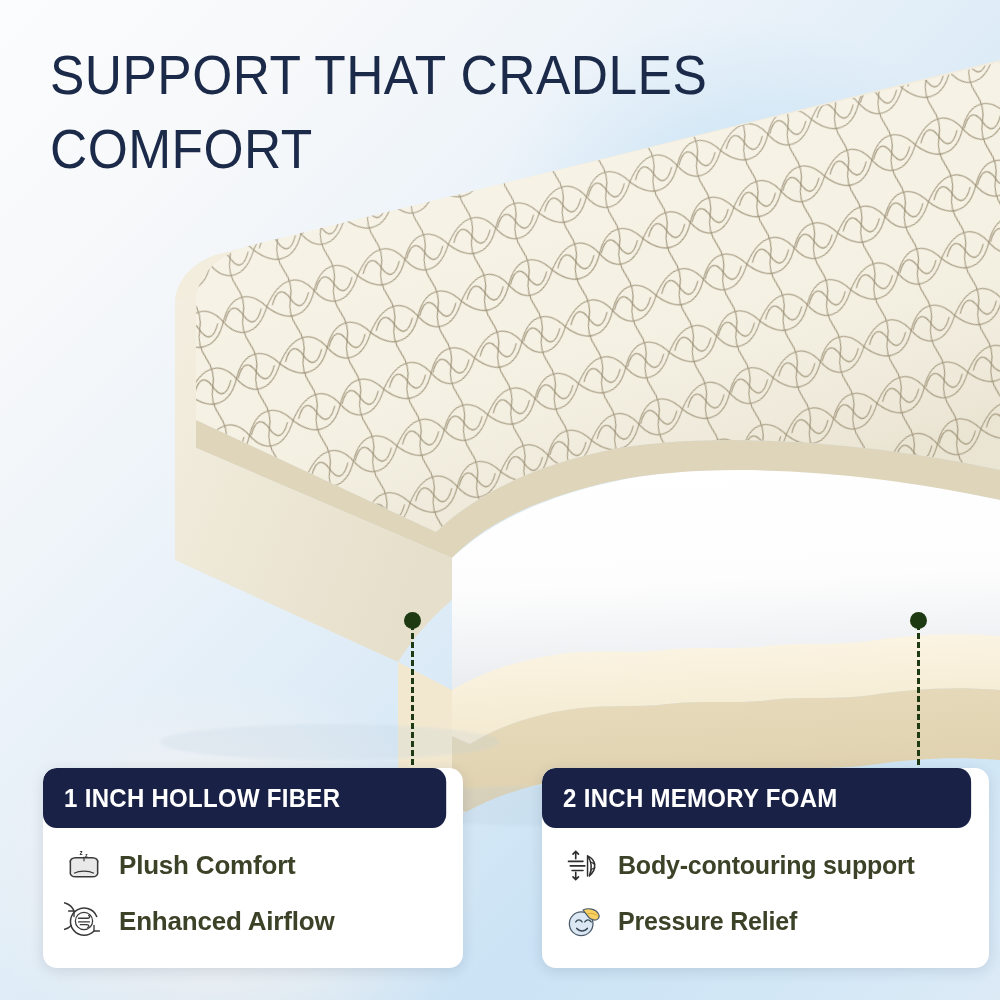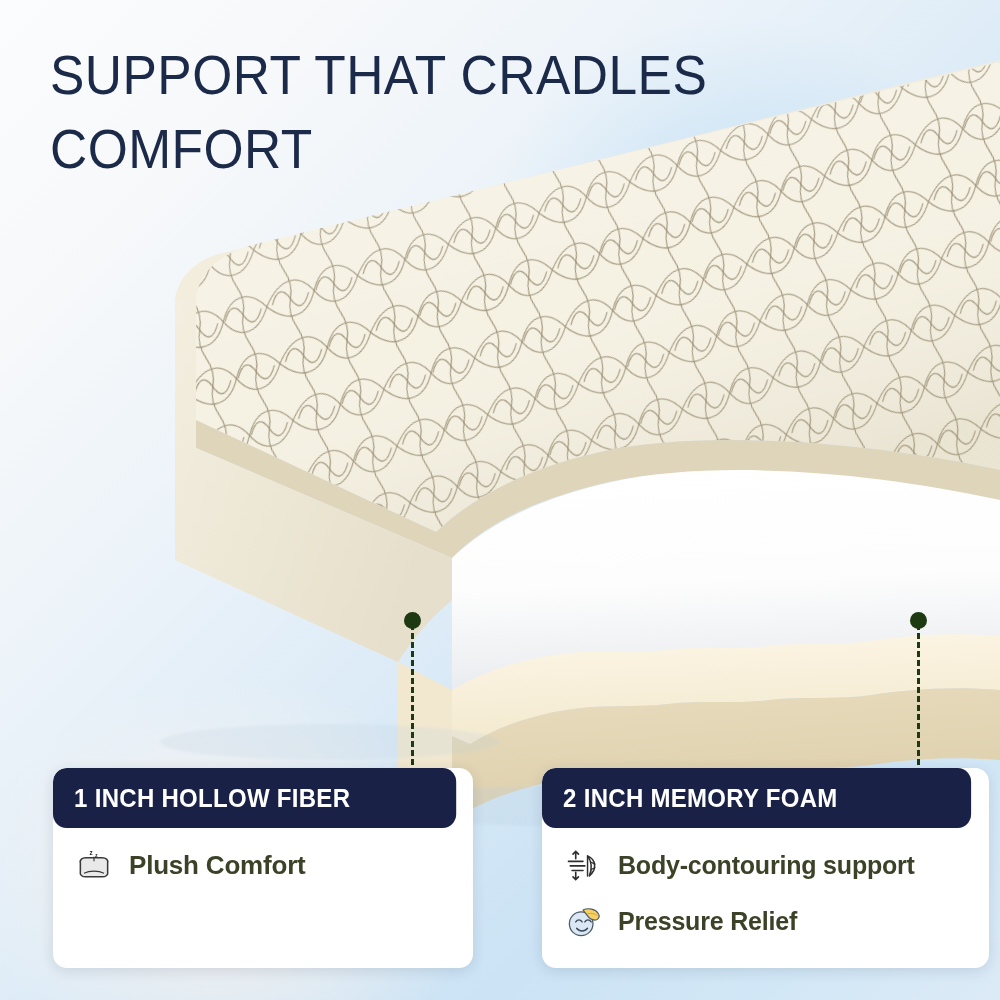--- a/index.html
+++ b/index.html
@@ -135,21 +135,21 @@
     align-items: center;
     justify-content: center;
   }
   .feature .flabel {
     color: #3b4227;
     font-size: 26px;
     font-weight: 700;
     letter-spacing: -0.2px;
     white-space: nowrap;
   }
-  #card-left  { left: 53px;  top: 768px; width: 420px; height: 200px; }
+  #card-left  { left: 43px;  top: 768px; width: 420px; height: 200px; }
   #card-right { left: 542px; top: 768px; width: 447px; height: 200px; }
   #card-right .flabel { font-size: 25px; }
 </style>
 </head>
 <body>
 
 <div id="stage">
 
   <div id="cool-wash"></div>
   <div id="warm-wash"></div>
@@ -318,20 +318,37 @@
               <path d="M11,31 C17,28 27,28 33,31" stroke-width="1.3"></path>
             </g>
             <text x="17" y="11" font-family="'Liberation Sans',sans-serif" font-size="7" font-weight="700" fill="#2b2b2b">z</text>
             <text x="23" y="13" font-family="'Liberation Sans',sans-serif" font-size="6" font-weight="700" fill="#2b2b2b">z</text>
             <path d="M22,13 L22,18" stroke="#3a3a3a" stroke-width="1.3"></path>
           </svg>
         </span>
         <span class="flabel">Plush Comfort</span>
       </div>
 
+      <div class="feature">
+        <span class="ficon">
+          <svg viewBox="0 0 44 44" width="40" height="40">
+            <g fill="none" stroke="#3a3a3a" stroke-width="1.7" stroke-linecap="round">
+              <path d="M36,17 A15,15 0 1,0 33,33"></path>
+              <path d="M8,27 A15,15 0 1,1 11,11"></path>
+              <path d="M33,33 L33,27 M33,33 L39,33" stroke-width="1.5"></path>
+              <path d="M11,11 L11,17 M11,11 L5,11" stroke-width="1.5"></path>
+              <circle cx="22" cy="22" r="9.5" stroke-width="1.4"></circle>
+              <path d="M16,19 L26,19 M16,23 L28,23 M18,26 L25,26" stroke-width="1.5"></path>
+              <path d="M26,19 C29,19 29,16 27,16" stroke-width="1.4"></path>
+              <path d="M25,26 C28,26 28,29 26,29" stroke-width="1.4"></path>
+            </g>
+          </svg>
+        </span>
+        <span class="flabel">Enhanced Airflow</span>
+      </div>
 
     </div>
   </div>
 
   <div class="card" id="card-right">
     <div class="card-header">2 INCH MEMORY FOAM</div>
     <div class="card-body">
 
       <div class="feature">
         <span class="ficon">

